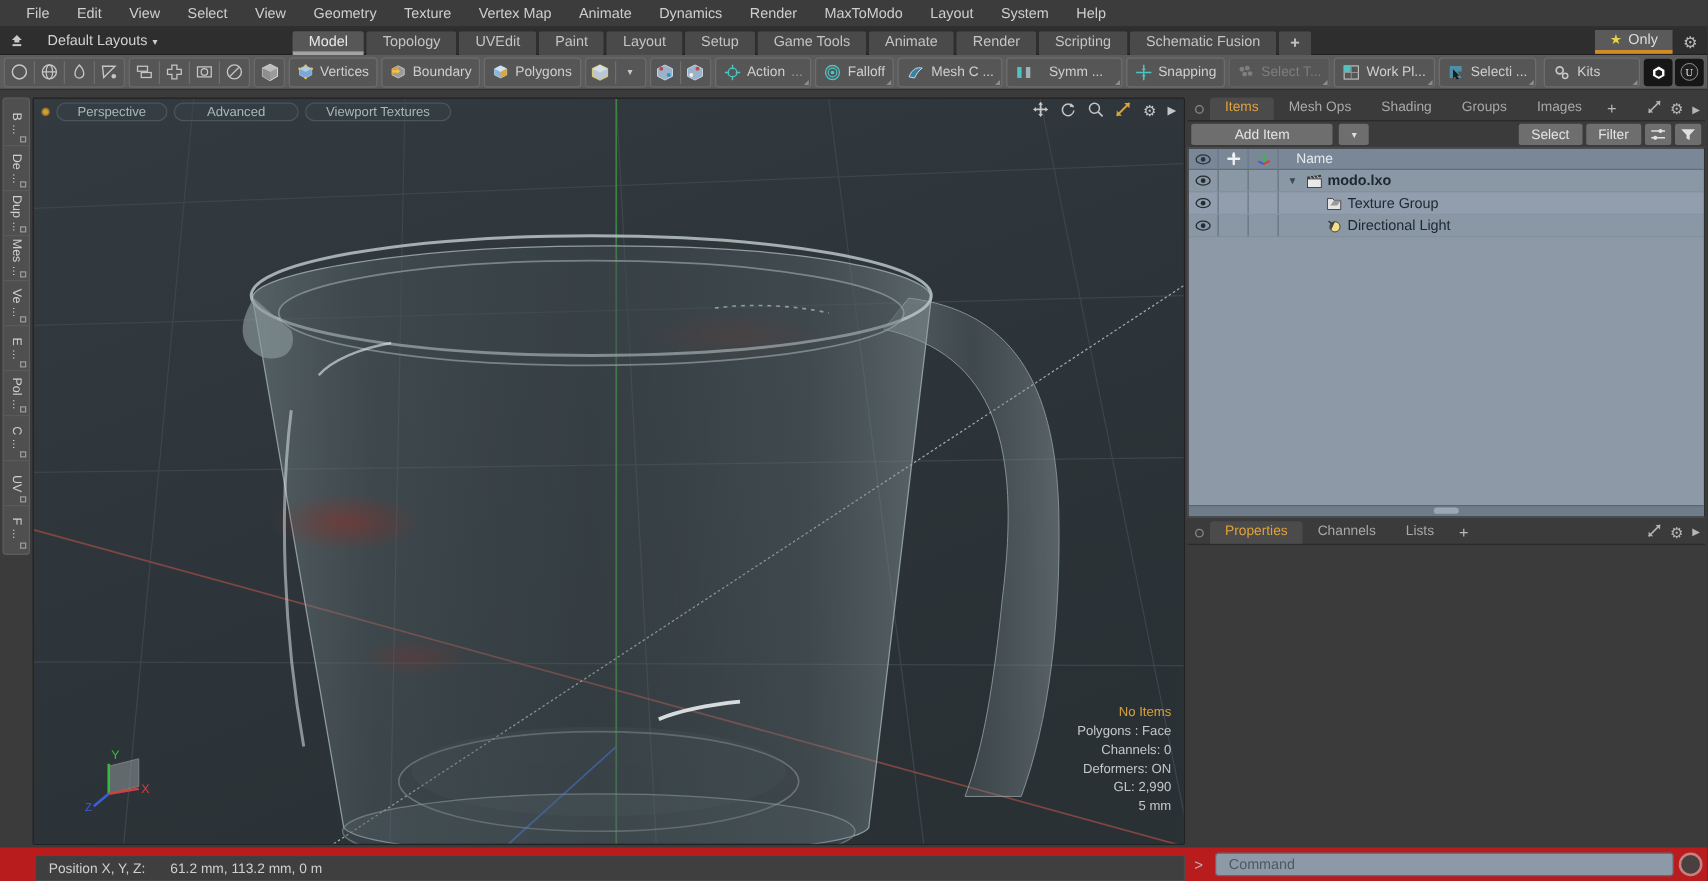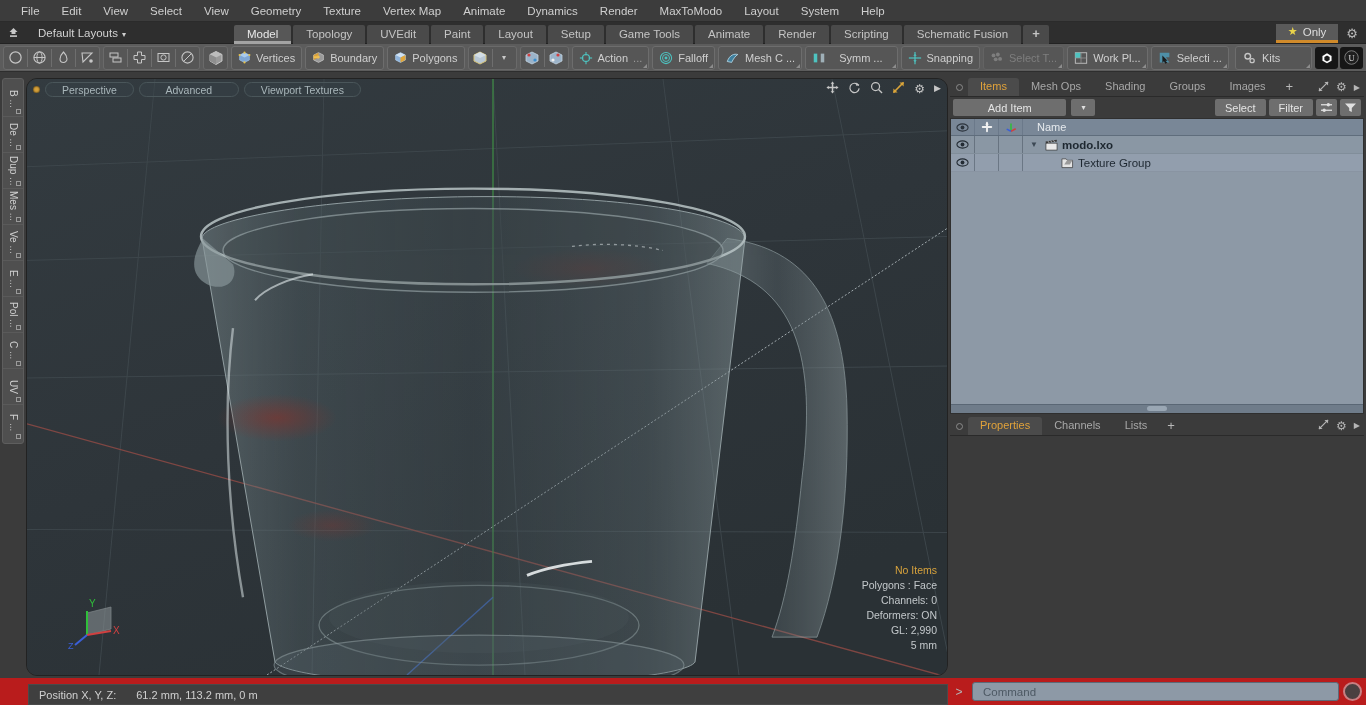--- a/index.html
+++ b/index.html
@@ -86,21 +86,21 @@
     border-bottom: 1px solid #5a5a5a; position: relative;
   }
   .vtab span { writing-mode: vertical-rl; white-space: nowrap; letter-spacing: 0px; }
   .vtab::after { content:''; position: absolute; right: 2px; bottom: 2px; width: 3px; height: 3px;
                  border: 1px solid #9a9a9a; }
 
   
   .viewcol { flex: 1; display: flex; flex-direction: column; padding: 2px 2px 2px 0; }
   .viewport {
     flex: 1; position: relative; overflow: hidden;
-    background: #2f363a; border: 1px solid #222; border-radius: 11px;
+    background: #2f363a; border: 1px solid #222; border-radius: 2px;
   }
   .vp-header { position: absolute; top: 0; left: 0; right: 0; height: 20px;
                display: flex; align-items: center; padding-left: 6px; gap: 5px; z-index: 5; }
   .vp-dot { width: 7px; height: 7px; border-radius: 50%; background: #d4a03a;
             box-shadow: 0 0 2px #000 inset; }
   .vp-chip {
     height: 15px; line-height: 14px; padding: 0 16px; font-size: 10.5px; color: #a9b6ba;
     border: 1px solid #4a565a; border-radius: 8px; background: rgba(58,70,75,0.35);
     text-align: center; white-space: nowrap;
   }
@@ -742,20 +742,40 @@
               <span class="indent"></span>
               <span style="width:12px;text-align:center;font-size:7px;color:#3c4854;"></span>
               <svg width="13" height="12" viewBox="0 0 14 13">
                   <path d="M1 11.5 L1 2 L5.5 2 L6.8 3.6 L12.5 3.6 L12.5 11.5 Z" fill="#e4e4e4" stroke="#2b2b2b" stroke-width="0.7"></path>
                   <path d="M6.5 3.6 L12.5 3.6 L9.5 8 L3.5 8 Z" fill="#9a9a9a"></path>
                 </svg>
               <span>Texture Group</span>
             </div>
           </div>
 
+          <div class="trow">
+            <div class="cell-eye">
+              <svg width="13" height="9" viewBox="0 0 14 10">
+                  <ellipse cx="7" cy="5" rx="6.2" ry="4" fill="none" stroke="#232b33" stroke-width="1.2"></ellipse>
+                  <circle cx="7" cy="5" r="2.1" fill="#232b33"></circle>
+                </svg>
+            </div>
+            <div class="cell-a"></div>
+            <div class="cell-b"></div>
+            <div class="cell-name">
+              <span class="indent"></span>
+              <span style="width:12px;text-align:center;font-size:7px;color:#3c4854;"></span>
+              <svg width="13" height="12" viewBox="0 0 14 13">
+                  <circle cx="7.5" cy="7" r="4.4" fill="#f2e08a" stroke="#2b2b2b" stroke-width="0.7"></circle>
+                  <path d="M7.5 2.6 A4.4 4.4 0 0 0 4.2 9.9 Z" fill="#4a4a4a"></path>
+                  <path d="M2 2 L5 4.5" stroke="#2b2b2b" stroke-width="1.2"></path>
+                </svg>
+              <span>Directional Light</span>
+            </div>
+          </div>
 
           <div class="tree-fill"></div>
           <div class="tree-scroll">
             <div class="thumb"></div>
           </div>
         </div>
       </div>
 
       <div class="panel propspanel">
         <div class="ptabbar">

